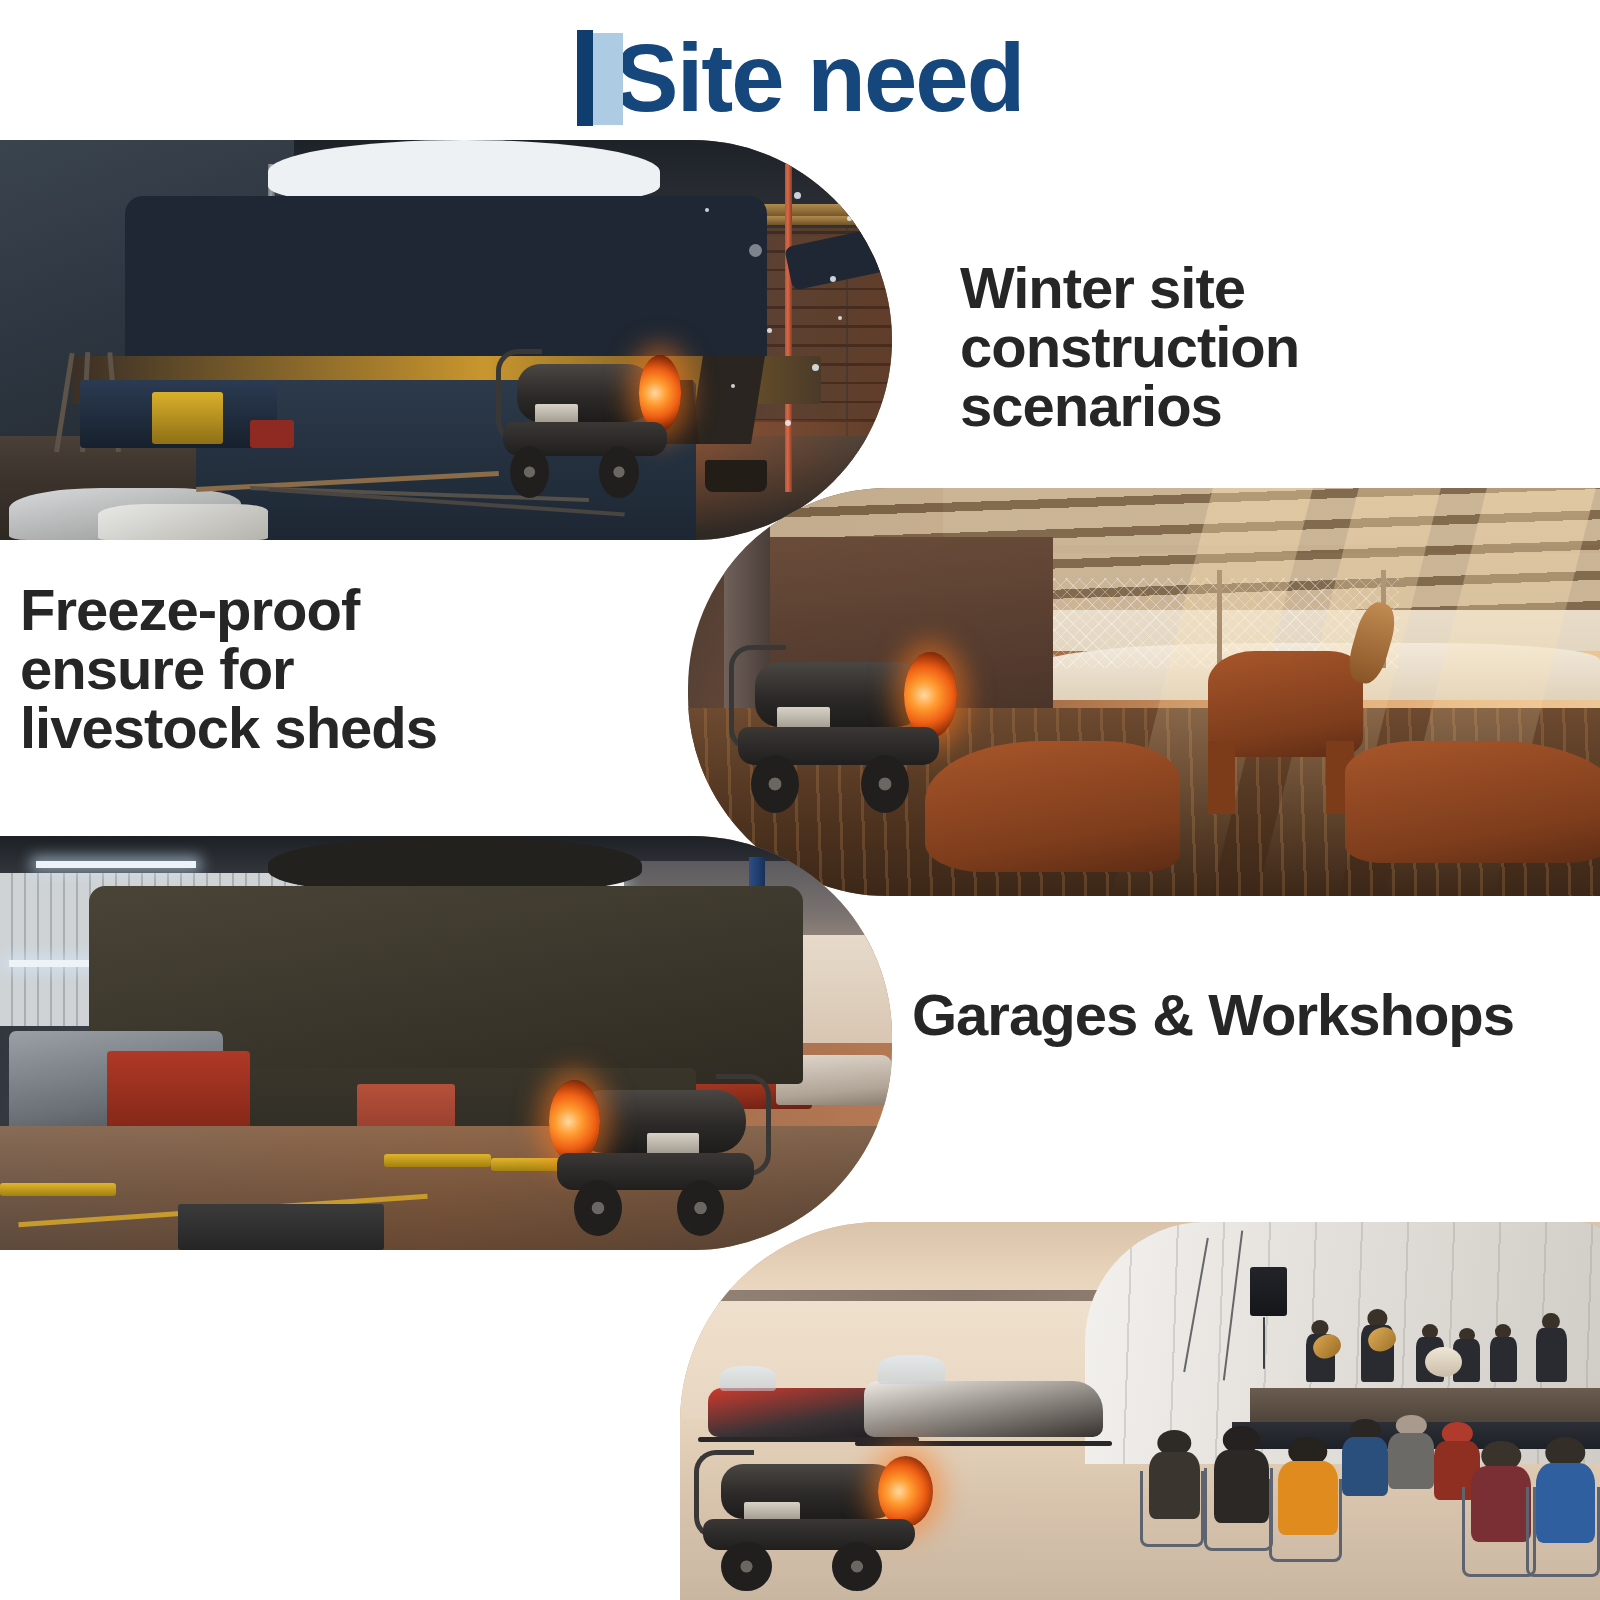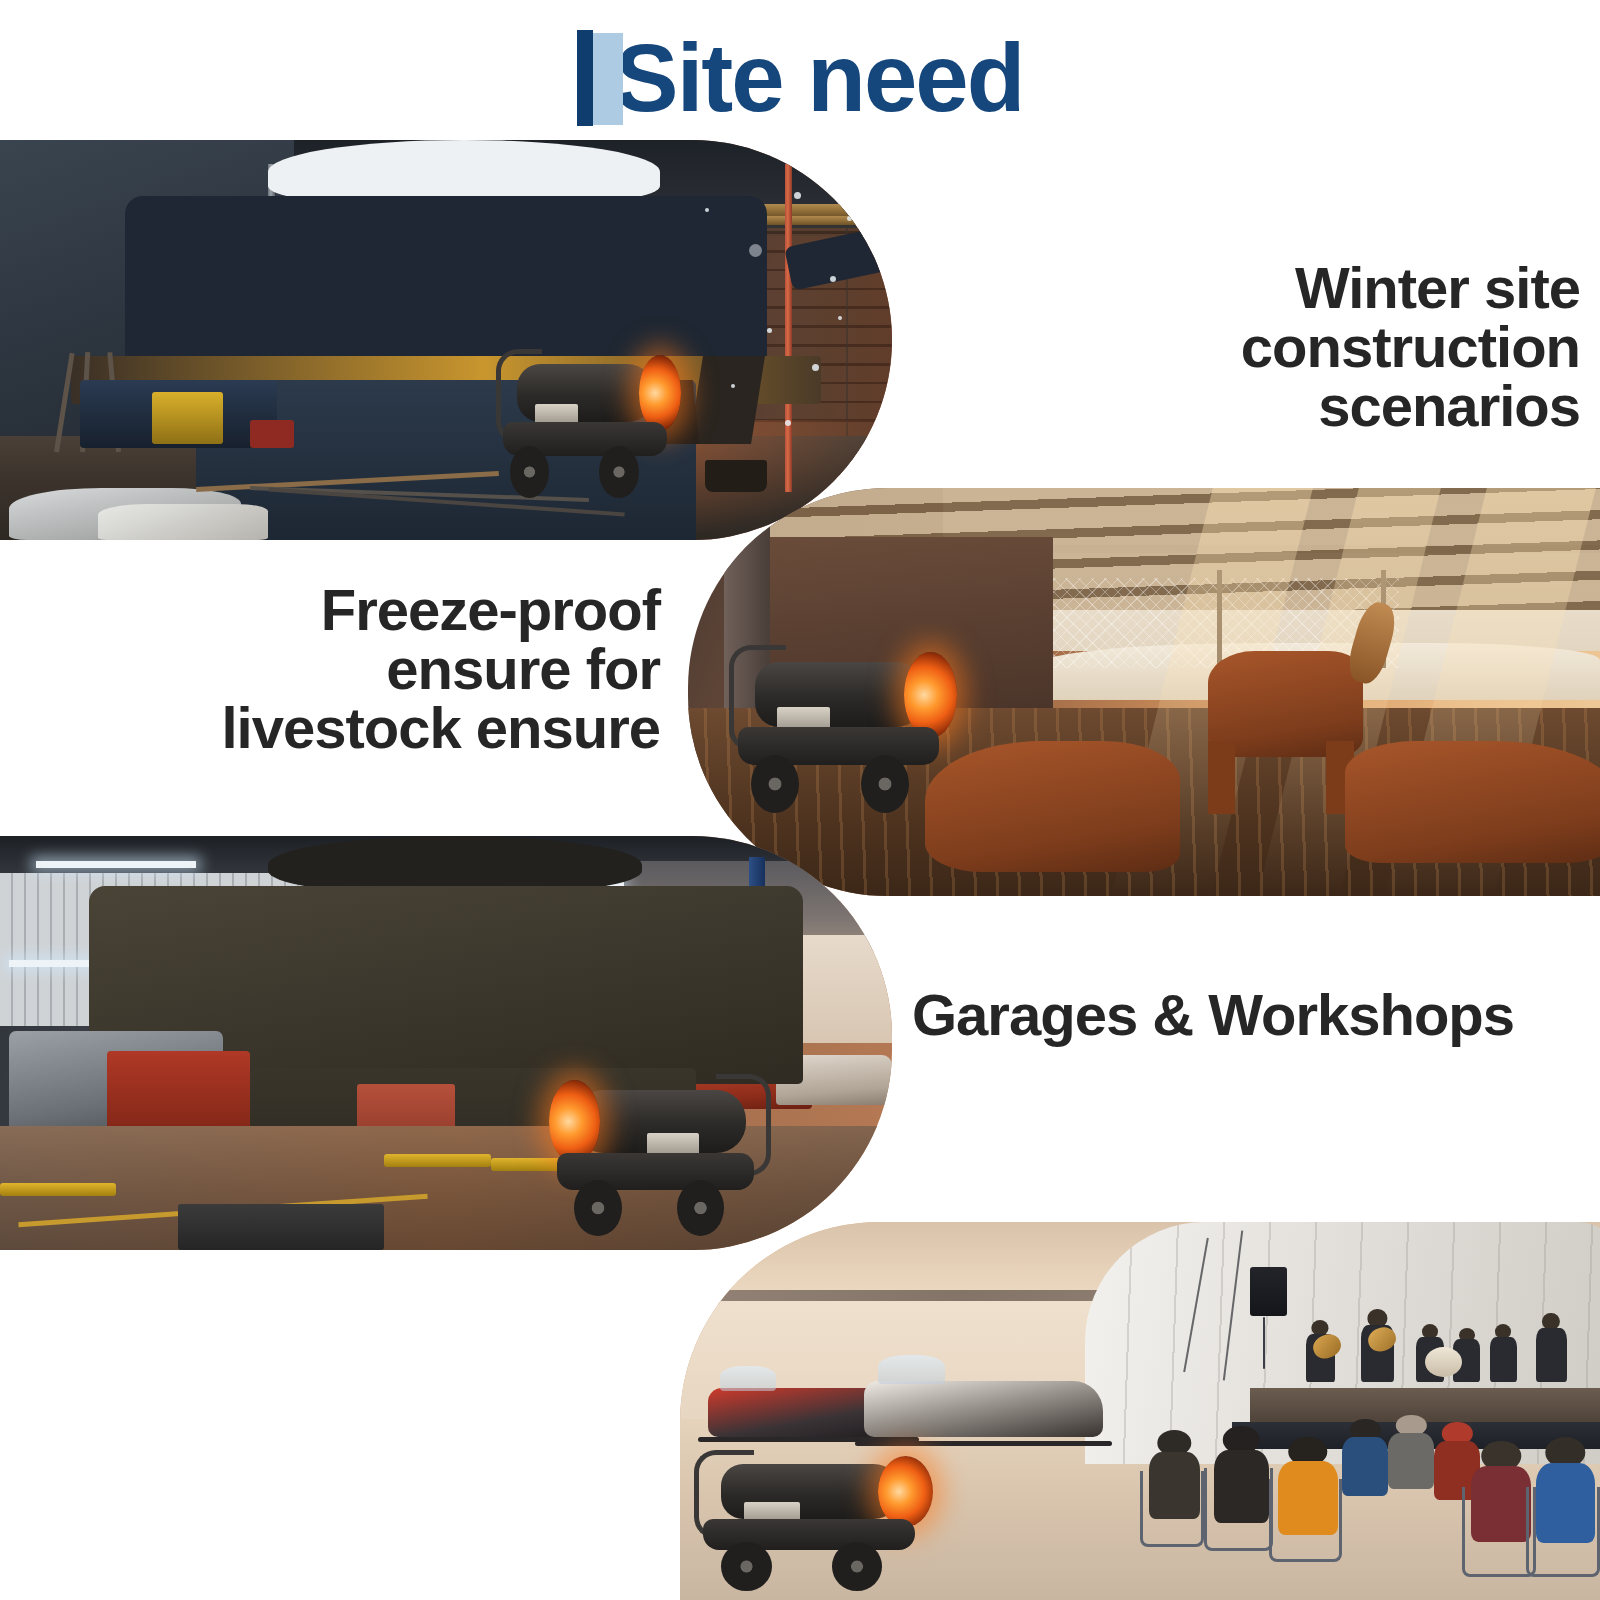--- a/index.html
+++ b/index.html
@@ -40,21 +40,21 @@
   .caption{ position:absolute; }
   .caption .line{
     font-size:58px; font-weight:700; color:#262626;
     line-height:1.02; letter-spacing:-1px; white-space:nowrap;
   }
   .caption .note{
     font-size:42px; font-weight:400; color:#e8792b;
     line-height:1.12; letter-spacing:-0.5px; white-space:nowrap;
     margin-top:2px;
   }
-  .caption.center{ text-align:right; }
+  .caption.center{ text-align:left; }
 
   
   .fill{ position:absolute; }
 
   
   .p1-bg{ inset:0; background:
       linear-gradient(100deg,#2b3440 0%,#34343c 24%,#4a3b38 48%,#6e4336 68%,#8d4a33 86%,#9a4e33 100%); }
   .p1-wall-l{ left:0; top:0; width:33%; height:88%;
       background:linear-gradient(160deg,#3a444f,#2a323c 60%,#222830); }
   .p1-block{ left:30%; top:22%; width:72%; height:62%;
@@ -346,21 +346,21 @@
       <div class="base"></div>
       <div class="wheel" style="left:8%;"></div>
       <div class="wheel" style="left:58%;"></div>
     </div>
   </div>
 </div>
 
 <div class="caption center" style="left:20px; top:580px; width:640px;">
   <div class="line">Freeze-proof</div>
   <div class="line">ensure for</div>
-  <div class="line">livestock ensure</div>
+  <div class="line">livestock sheds</div>
 </div>
 
 <div class="panel" style="left:0; top:836px; width:892px; height:414px; border-radius:0 200px 200px 0;">
   <div class="scene">
     <div class="fill p3-bg"></div>
     <div class="fill p3-wallpanel"></div>
     <div class="fill p3-ceilband"></div>
     <div class="fill p3-sky"></div>
     <div class="fill p3-snowfield"></div>
     <div class="fill p3-tube" style="left:4%; top:6%; width:18%;"></div>

